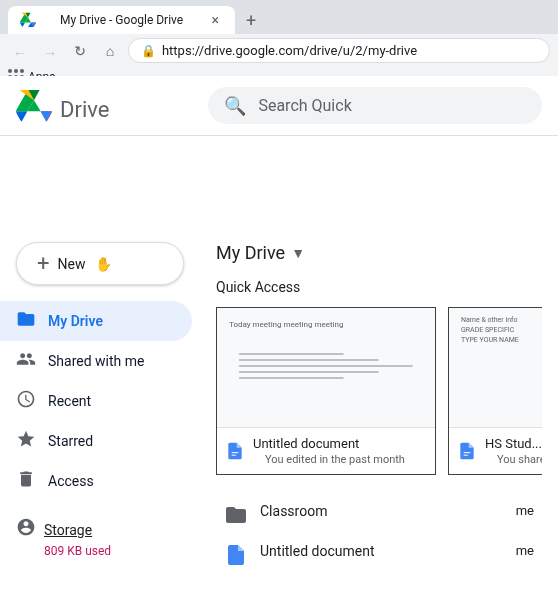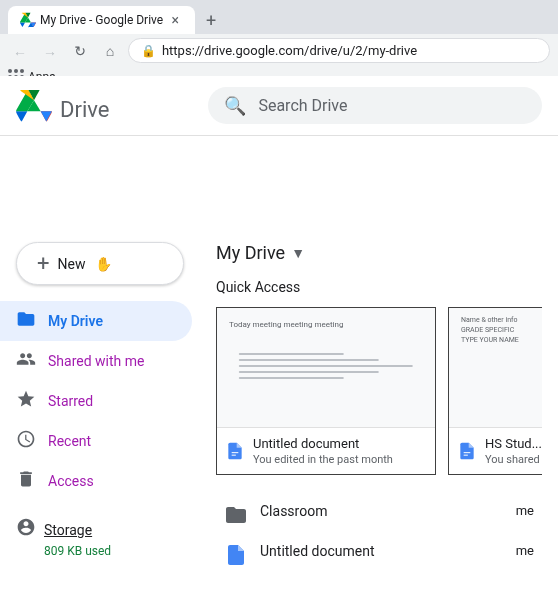--- a/index.html
+++ b/index.html
@@ -25,21 +25,21 @@
       background: #dee1e6;
     }
     .tab {
       display: flex;
       align-items: center;
       background: #fff;
       border-radius: 8px 8px 0 0;
       padding: 6px 12px;
       font-size: 12px;
       color: #202124;
-      gap: 4px;
+      gap: 24px;
       min-width: 160px;
     }
     .tab-favicon {
       width: 16px;
       height: 16px;
     }
     .tab-title { flex: 1; font-size: 12px; }
     .tab-close {
       cursor: pointer;
       color: #5f6368;
@@ -194,37 +194,37 @@
       margin-left: 2px;
     }
     .sidebar-item {
       display: flex;
       align-items: center;
       gap: 12px;
       padding: 8px 16px;
       border-radius: 0 24px 24px 0;
       cursor: pointer;
       font-size: 14px;
-      color: #a21caf;
+      color: #0f172a;
       margin-right: 8px;
     }
     .sidebar-item.active {
       background: #e8f0fe;
       font-weight: 600;
       color: #1a73e8;
     }
     .sidebar-item.active .sidebar-icon { color: #1a73e8; }
     .sidebar-icon { font-size: 18px; color: #5f6368; }
     .sidebar-label { font-size: 14px; }
     .storage-section {
       padding: 16px 16px;
     }
     .storage-icon { font-size: 20px; color: #5f6368; display: inline-block; margin-right: 8px; }
     .storage-label { font-size: 14px; color: #202124; text-decoration: underline; }
-    .storage-used { font-size: 12px; color: #15803d; margin-top: 2px; padding-left: 28px; }
+    .storage-used { font-size: 12px; color: #be185d; margin-top: 2px; padding-left: 28px; }
 
     
     .content {
       flex: 1;
       overflow-y: auto;
       padding: 16px;
     }
     .content-header {
       display: flex;
       align-items: center;
@@ -286,21 +286,21 @@
       align-items: center;
       gap: 8px;
     }
     .doc-icon {
       width: 20px;
       height: 20px;
       flex-shrink: 0;
     }
     .file-info-text { flex: 1; }
     .file-name { font-size: 13px; color: #202124; }
-    .file-meta { font-size: 11px; color: #5f6368; margin-top: 2px; }
+    .file-meta { font-size: 11px; color: #5f6368; margin-top: 2px; margin-left: 12px; }
 
     
     .list-header {
       display: flex;
       align-items: center;
       padding: 4px 8px;
       border-bottom: 1px solid #e0e0e0;
       margin-bottom: 4px;
     }
     .list-col-name {
@@ -389,21 +389,21 @@
       <path d="M73.55 76.8c1.35-.8 2.5-1.9 3.3-3.3l1.6-2.75L86.1 56.5c.8-1.4 1.2-2.95 1.2-4.5H59.8L73.55 76.8z" fill="#ea4335"></path>
       <path d="M43.65 25L57.4 0H29.9z" fill="#00832d"></path>
       <path d="M59.8 52h27.5L73.55 76.8z" fill="#2684fc"></path>
       <path d="M43.65 25L29.9 0H14.2c-1.55 0-3.1.4-4.5 1.2L43.65 25z" fill="#ffba00"></path>
       <path d="M59.8 52L43.65 25 27.5 52z" fill="#00ac47"></path>
     </svg>
     <span class="drive-name">Drive</span>
   </div>
   <div class="search-bar">
     <span class="search-icon-wrap">🔍</span>
-    <span class="search-input-text">Search Drive</span>
+    <span class="search-input-text">Search Quick</span>
   </div>
 </div>
 
 <div class="main-area">
 
   <div class="sidebar">
     <div class="new-btn">
       <span class="new-btn-icon">+</span>
       <span>New</span>
       <span class="new-btn-cursor">✋</span>
@@ -423,33 +423,33 @@
         <svg width="20" height="20" viewBox="0 0 24 24" fill="#5f6368">
             <path d="M16 11c1.66 0 2.99-1.34 2.99-3S17.66 5 16 5c-1.66 0-3 1.34-3 3s1.34 3 3 3zm-8 0c1.66 0 2.99-1.34 2.99-3S9.66 5 8 5C6.34 5 5 6.34 5 8s1.34 3 3 3zm0 2c-2.33 0-7 1.17-7 3.5V19h14v-2.5c0-2.33-4.67-3.5-7-3.5zm8 0c-.29 0-.62.02-.97.05 1.16.84 1.97 1.97 1.97 3.45V19h6v-2.5c0-2.33-4.67-3.5-7-3.5z"></path>
           </svg>
       </span>
       <span class="sidebar-label">Shared with me</span>
     </div>
 
     <div class="sidebar-item">
       <span class="sidebar-icon">
         <svg width="20" height="20" viewBox="0 0 24 24" fill="#5f6368">
-            <path d="M12 17.27L18.18 21l-1.64-7.03L22 9.24l-7.19-.61L12 2 9.19 8.63 2 9.24l5.46 4.73L5.82 21z"></path>
+            <path d="M11.99 2C6.47 2 2 6.48 2 12s4.47 10 9.99 10C17.52 22 22 17.52 22 12S17.52 2 11.99 2zM12 20c-4.42 0-8-3.58-8-8s3.58-8 8-8 8 3.58 8 8-3.58 8-8 8zm.5-13H11v6l5.25 3.15.75-1.23-4.5-2.67V7z"></path>
           </svg>
       </span>
-      <span class="sidebar-label">Starred</span>
+      <span class="sidebar-label">Recent</span>
     </div>
 
     <div class="sidebar-item">
       <span class="sidebar-icon">
         <svg width="20" height="20" viewBox="0 0 24 24" fill="#5f6368">
-            <path d="M11.99 2C6.47 2 2 6.48 2 12s4.47 10 9.99 10C17.52 22 22 17.52 22 12S17.52 2 11.99 2zM12 20c-4.42 0-8-3.58-8-8s3.58-8 8-8 8 3.58 8 8-3.58 8-8 8zm.5-13H11v6l5.25 3.15.75-1.23-4.5-2.67V7z"></path>
+            <path d="M12 17.27L18.18 21l-1.64-7.03L22 9.24l-7.19-.61L12 2 9.19 8.63 2 9.24l5.46 4.73L5.82 21z"></path>
           </svg>
       </span>
-      <span class="sidebar-label">Recent</span>
+      <span class="sidebar-label">Starred</span>
     </div>
 
     <div class="sidebar-item">
       <span class="sidebar-icon">
         <svg width="20" height="20" viewBox="0 0 24 24" fill="#5f6368">
             <path d="M6 19c0 1.1.9 2 2 2h8c1.1 0 2-.9 2-2V7H6v12zM19 4h-3.5l-1-1h-5l-1 1H5v2h14V4z"></path>
           </svg>
       </span>
       <span class="sidebar-label">Access</span>
     </div>

